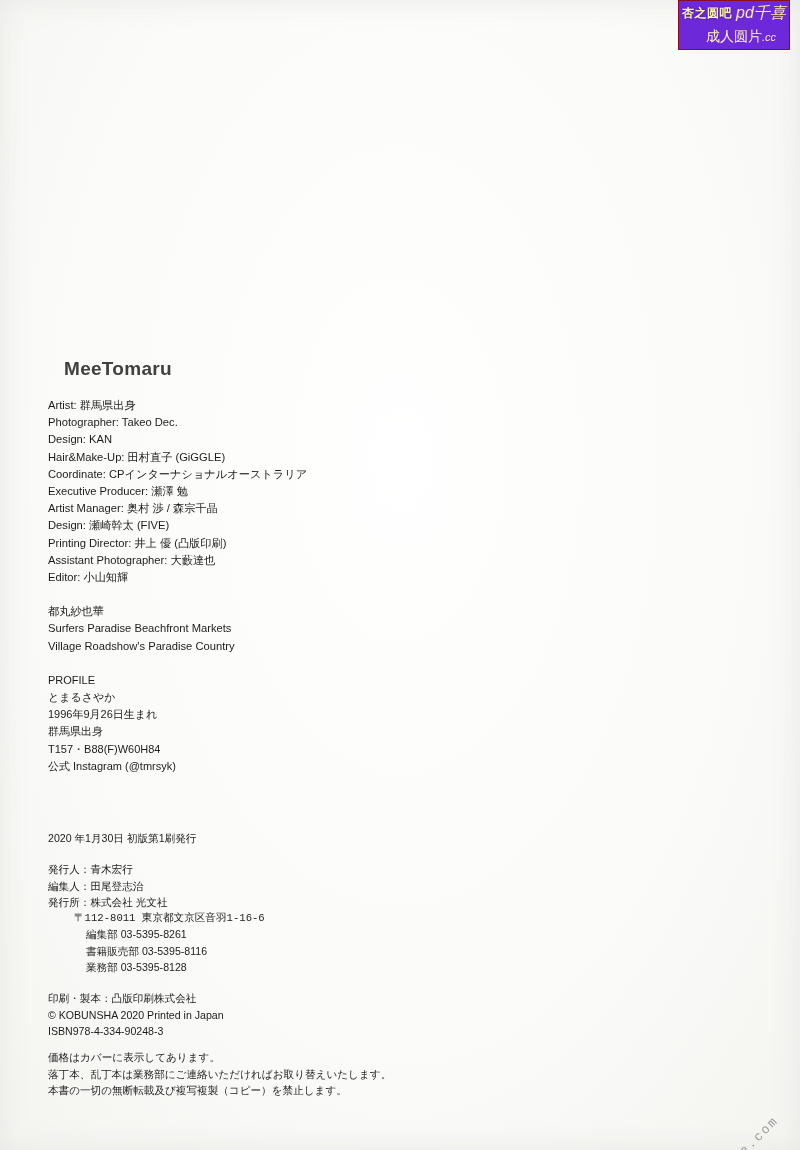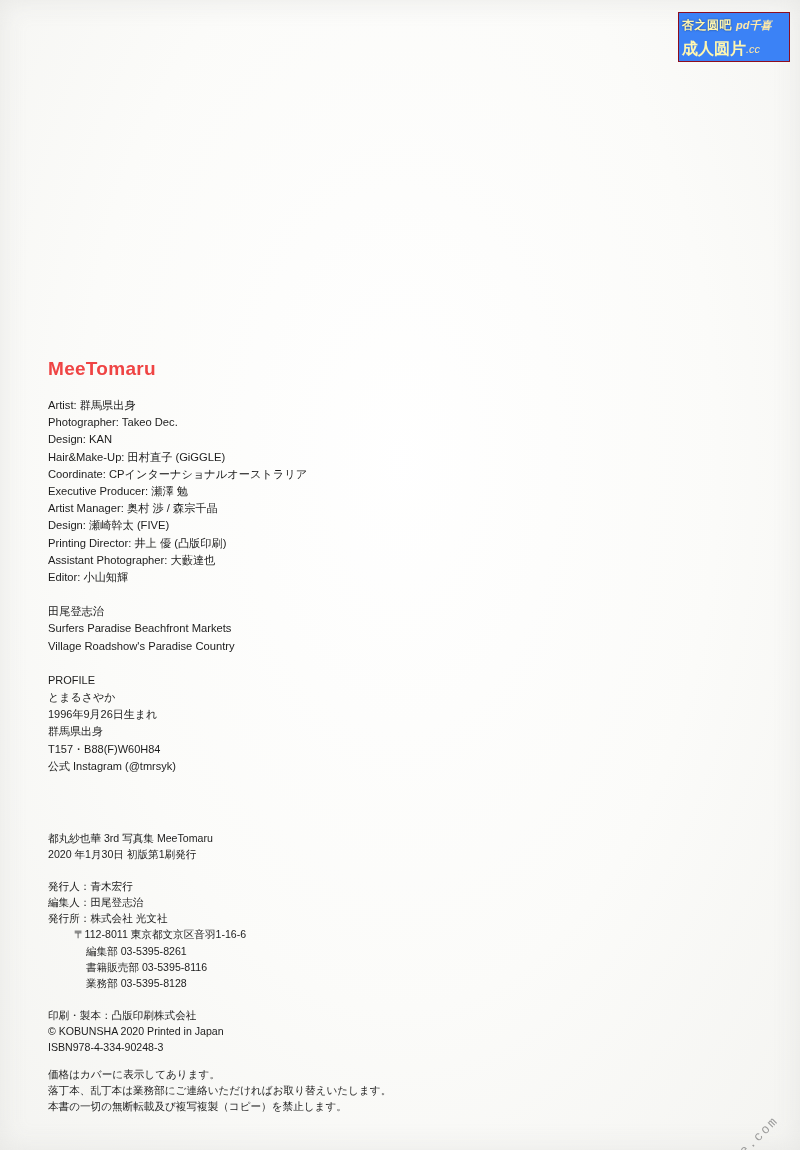--- a/index.html
+++ b/index.html
@@ -28,56 +28,57 @@
   #edge-shade {
     position: absolute;
     inset: 0;
     box-shadow: inset 0 0 26px rgba(228,228,226,0.85);
     pointer-events: none;
   }
 
   
   #watermark-top {
     position: absolute;
-    top: 12px;
+    top: 0;
     right: 10px;
     width: 110px;
     height: 48px;
-    background: #3b82f6;
+    background: #6d28d9;
     border: 1px solid #8d0d1f;
     overflow: hidden;
   }
   #watermark-top .wm-row {
     display: flex;
     align-items: center;
     height: 24px;
   }
   #watermark-top .wm-cn {
     color: #fff6b0;
     font-size: 12px;
     font-weight: bold;
     letter-spacing: 0.5px;
     padding-left: 3px;
     text-shadow: 0 0 2px rgba(0,0,0,0.5);
     white-space: nowrap;
   }
   #watermark-top .wm-en {
     color: #ffe9a8;
-    font-size: 11px;
+    font-size: 16px;
     font-style: italic;
-    font-weight: bold;
+    font-weight: normal;
     margin-left: 4px;
     white-space: nowrap;
   }
   #watermark-top .wm-cn2 {
     color: #fff6b0;
-    font-size: 16px;
-    font-weight: bold;
+    font-size: 14px;
+    font-weight: normal;
     padding-left: 3px;
     white-space: nowrap;
+    margin-left: 24px;
   }
   #watermark-top .wm-en2 {
     color: #ffe9a8;
     font-size: 11px;
     font-style: italic;
     white-space: nowrap;
   }
 
   
   #watermark-bottom {
@@ -95,25 +96,26 @@
   }
 
   
   #credits {
     position: absolute;
     left: 48px;
     top: 358px;
     width: 460px;
   }
   #title-mee {
-    color: #ef4444;
+    color: #404040;
     font-size: 19px;
     font-weight: bold;
     letter-spacing: 0.3px;
     margin-bottom: 17px;
+    margin-left: 16px;
   }
   .credit-line {
     color: #1c1c1c;
     font-size: 11.2px;
     line-height: 17.2px;
     white-space: nowrap;
   }
   .block-gap {
     height: 17px;
   }
@@ -136,21 +138,21 @@
     left: 48px;
     top: 830px;
     width: 470px;
   }
   .colo-line {
     color: #1c1c1c;
     font-size: 10.6px;
     line-height: 16.3px;
     white-space: nowrap;
   }
-  .colo-indent-1 { padding-left: 26px; }
+  .colo-indent-1 { padding-left: 26px; font-family: Liberation Mono, monospace; }
   .colo-indent-2 { padding-left: 38px; }
   .colo-gap { height: 15px; }
   .colo-gap-sm { height: 10px; }
 </style>
 </head>
 <body>
 
 <div id="page">
 
   <div id="paper-texture"></div>
@@ -182,39 +184,38 @@
       <div class="credit-line">Artist Manager: 奥村 渉 / 森宗千晶</div>
       <div class="credit-line">Design: 瀬崎幹太 (FIVE)</div>
       <div class="credit-line">Printing Director: 井上 優 (凸版印刷)</div>
       <div class="credit-line">Assistant Photographer: 大藪達也</div>
       <div class="credit-line">Editor: 小山知輝</div>
     </div>
 
     <div class="block-gap"></div>
 
     <div>
-      <div class="loc-line">田尾登志治</div>
+      <div class="loc-line">都丸紗也華</div>
       <div class="loc-line">Surfers Paradise Beachfront Markets</div>
       <div class="loc-line">Village Roadshow's Paradise Country</div>
     </div>
 
     <div class="block-gap"></div>
 
     <div>
       <div class="profile-line">PROFILE</div>
       <div class="profile-line">とまるさやか</div>
       <div class="profile-line">1996年9月26日生まれ</div>
       <div class="profile-line">群馬県出身</div>
       <div class="profile-line">T157・B88(F)W60H84</div>
       <div class="profile-line">公式 Instagram (@tmrsyk)</div>
     </div>
   </div>
 
   <div id="colophon">
-    <div class="colo-line">都丸紗也華 3rd 写真集 MeeTomaru</div>
     <div class="colo-line">2020 年1月30日 初版第1刷発行</div>
 
     <div class="colo-gap"></div>
 
     <div class="colo-line">発行人：青木宏行</div>
     <div class="colo-line">編集人：田尾登志治</div>
     <div class="colo-line">発行所：株式会社 光文社</div>
 
     <div class="colo-line colo-indent-1">〒112-8011 東京都文京区音羽1-16-6</div>
     <div class="colo-line colo-indent-2">編集部 03-5395-8261</div>

